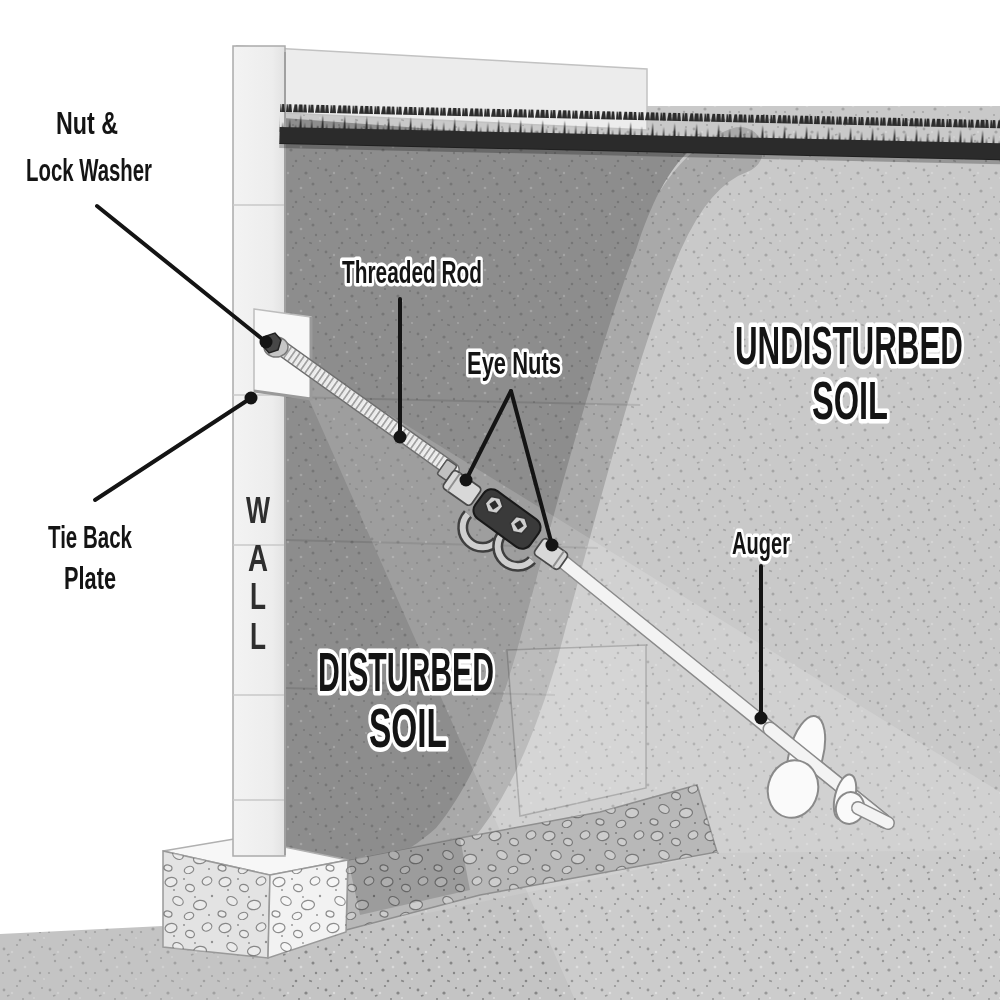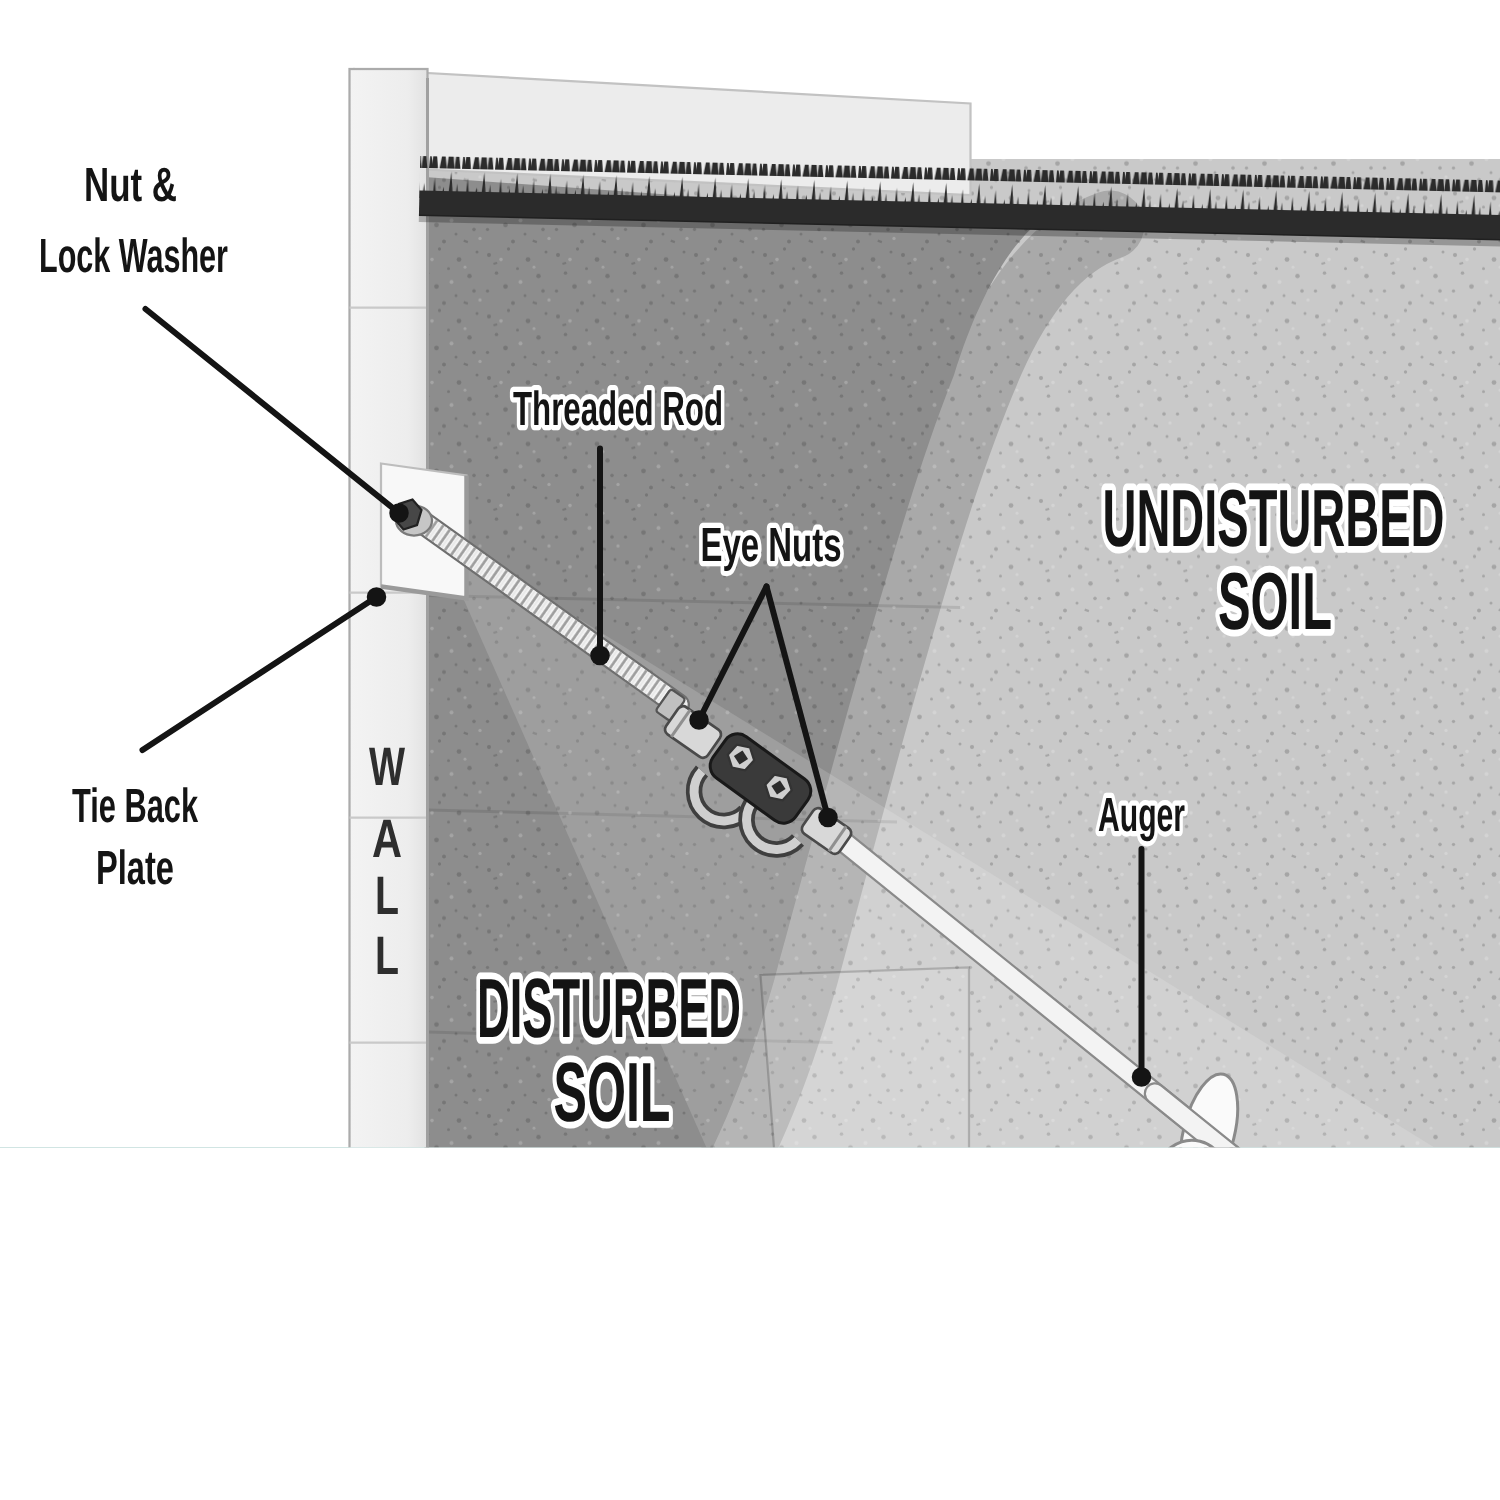--- a/index.html
+++ b/index.html
@@ -1,16 +1,16 @@
 <!DOCTYPE html>
 <html><head>
 <meta charset="utf-8">
 <style>
   html,body{margin:0;padding:0;background:#fff;}
-  #stage{position:relative;width:1000px;height:765px;background:#0f766e;overflow:hidden;
+  #stage{position:relative;width:1000px;height:1000px;background:#0f766e;overflow:hidden;
          font-family:"Liberation Sans",sans-serif;}
   svg{display:block;}
   .lbl{font-family:"Liberation Sans",sans-serif;font-weight:700;fill:#141414;
        stroke:#ffffff;stroke-linejoin:round;paint-order:stroke;}
   .lbl-s{font-size:32px;stroke-width:7px;}
   .lbl-l{font-size:54px;stroke-width:9px;}
   .lbl-xl{font-size:56px;stroke-width:9px;}
   .wall-letter{font-family:"Liberation Sans",sans-serif;font-weight:700;font-size:36px;fill:#2e2e2e;}
   .leader{stroke:#141414;stroke-width:4;stroke-linecap:round;fill:none;}
   .ldot{fill:#141414;}

